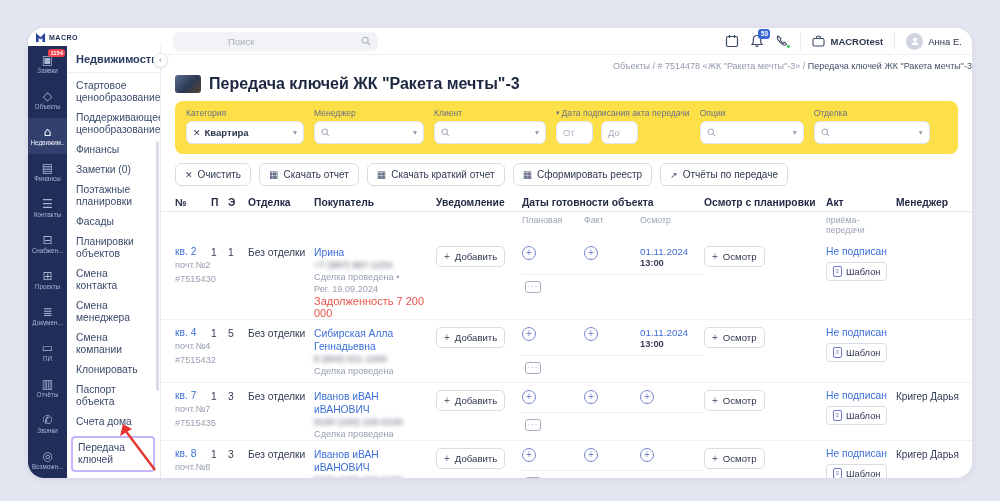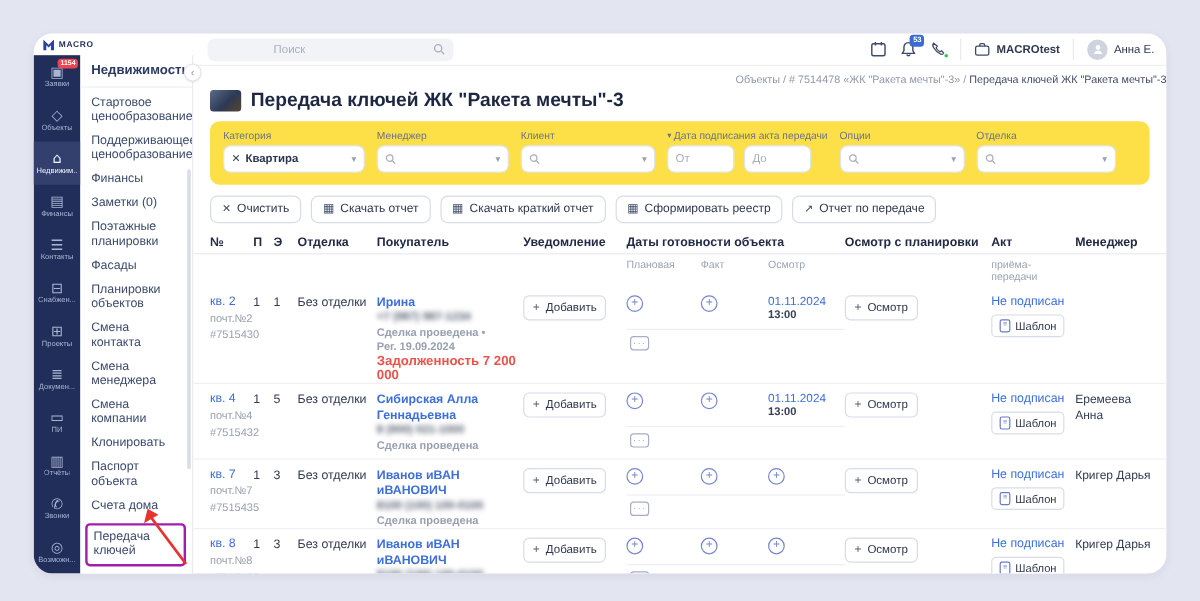--- a/index.html
+++ b/index.html
@@ -20,21 +20,21 @@
   .rail-item .lb { font-size:6.3px; line-height:7px; white-space:nowrap; max-width:37px; overflow:hidden; }
   .rail-item.active { background:#33406e; color:#eef1fa; }
   .rail-badge { position:absolute; top:3px; right:2px; background:#ef4450; color:#fff; font-size:5.8px; line-height:8px; padding:0 2px; border-radius:3px; font-weight:700; }
 
   .menu { width:94px; border-right:1px solid #e9ebf1; position:relative; display:flex; flex-direction:column; background:#fff; }
   .menu::after { content:""; position:absolute; right:1px; top:95px; width:3px; height:250px; background:#d9dde8; border-radius:2px; }
   .menu-header { padding:7px 9px 7px; font-size:11px; font-weight:700; color:#2b3a60; border-bottom:1px solid #edeff4; }
   .menu-items { padding:7px 9px; font-size:10.3px; line-height:12px; color:#3a4a6b; overflow:hidden; }
   .mi { margin-bottom:8px; cursor:pointer; }
   .mi.gap { margin-top:2px; }
-  .mi.redbox { border:2px solid #a21caf; border-radius:4px; margin-left:-5px; margin-right:-4px; padding:4px 3px 4px 5px; }
+  .mi.redbox { border:2px solid #c4b5fd; border-radius:4px; margin-left:-5px; margin-right:-4px; padding:4px 3px 4px 5px; }
   .menu-arrow { position:absolute; left:0; bottom:0; width:94px; height:120px; pointer-events:none; z-index:5; }
 
   
   .content { flex:1; display:flex; flex-direction:column; min-width:0; position:relative; }
   .collapse-btn { position:absolute; left:-8px; top:25px; width:15px; height:15px; border-radius:50%; background:#fff; border:1px solid #e2e5ee; color:#8a92a6; font-size:9px; line-height:13px; text-align:center; z-index:6; cursor:pointer; box-shadow:0 1px 2px rgba(0,0,0,.07); }
 
   .topbar { height:27px; border-bottom:1px solid #eef0f4; display:flex; align-items:center; padding:0 10px 0 12px; flex-shrink:0; }
   .search-box { width:205px; height:19px; background:#f2f3f7; border-radius:6px; display:flex; align-items:center; padding:0 7px; font-size:9.5px; color:#a9aebc; }
   .search-box .ph { flex:1;margin-left:48px; }
   .tb-right { margin-left:auto; display:flex; align-items:center; gap:11px; }
@@ -51,41 +51,41 @@
   .title-row { padding:4px 14px 8px; display:flex; align-items:center; gap:8px; }
   .thumb { width:26px; height:18px; border-radius:3px; background:linear-gradient(135deg,#5b6b8c 0%,#2c3a55 55%,#57452f 100%); flex-shrink:0; }
   .page-title { font-size:16px; font-weight:700; color:#1d2742; }
 
   .filter-panel { margin:0 14px; background:#fde047; border-radius:8px; padding:7px 11px 10px; display:flex; gap:10px; flex-shrink:0; }
   .f { display:flex; flex-direction:column; gap:3px; }
   .f-label { font-size:8.6px; color:#6b7387; display:flex; gap:2px; align-items:center; }
   .f-ctl { height:23px; background:#fff; border:1px solid #dfe3ec; border-radius:6px; display:flex; align-items:center; padding:0 6px; gap:4px; font-size:9.5px; color:#2c3550; }
   .f-ctl .caret { margin-left:auto; color:#9aa1b2; font-size:8px; }
   .chip-x { color:#3a4358; font-size:9px; }
-  .f-ctl.w118{width:118px}.f-ctl.w110{width:110px}.f-ctl.w112{width:112px}.f-ctl.w104{width:104px}.f-ctl.w116{width:116px}.f-ctl.w56{width:56px; color:#a9aebc;}
+  .f-ctl.w118{width:118px}.f-ctl.w110{width:110px}.f-ctl.w112{width:112px}.f-ctl.w104{width:104px}.f-ctl.w116{width:116px}.f-ctl.w56{width:37px; color:#a9aebc;}
   .date-pair { display:flex; gap:8px; }
 
   .actions-row { padding:9px 14px 7px; display:flex; gap:8px; flex-shrink:0; }
   .btn { display:inline-flex; align-items:center; gap:5px; height:23px; border:1px solid #d8dce6; border-radius:6px; background:#fff; padding:0 9px; font-size:10px; color:#2f3850; font-family:inherit; cursor:pointer; white-space:nowrap; }
   .btn .bi { color:#3e4a66; font-size:9px; }
   .btn .xls { color:#44506e; font-size:10px; }
 
   
   :root { --cols:36px 17px 20px 66px 122px 86px 62px 56px 64px 122px 70px 1fr; }
   .thead { display:grid; grid-template-columns:var(--cols); padding:4px 10px 3px 14px; font-size:10.3px; font-weight:700; color:#222b45; border-bottom:1px solid #e8eaf0; flex-shrink:0; }
   .thead .span3 { grid-column:7 / span 3; }
   .tsub { display:grid; grid-template-columns:var(--cols); padding:3px 10px 4px 14px; font-size:8.8px; color:#9aa3b5; flex-shrink:0; }
   .tsub .c7{grid-column:7}.tsub .c8{grid-column:8}.tsub .c9{grid-column:9}.tsub .c11{grid-column:11}
   .tbody { flex:1; overflow:hidden; }
   .trow { display:grid; grid-template-columns:var(--cols); padding:7px 10px 0 14px; border-top:1px solid #eef0f3; font-size:10.3px; color:#323b52; }
   .trow:first-child { border-top:none; }
   a.lnk { color:#3d6fd7; text-decoration:none; cursor:pointer; }
   .sub { font-size:9.2px; color:#98a0b0; line-height:12px; }
   .num .sub { margin-top:2px; }
-  .buyer { line-height:13px; padding-right:6px;font-weight:bold; }
+  .buyer { line-height:13px; padding-right:6px; }
   .phone { font-size:9.5px; color:#5a6374; filter:blur(2px); line-height:12px; }
   .debt { font-size:11px; color:#e8544a; line-height:12px; }
   .btn.sm { height:21px; padding:0 7px; font-size:9.6px; border-radius:5px; }
   .btn.sm .bi { font-size:10px; color:#566077; }
   .dates { grid-column:7 / span 3; }
   .db-top { display:grid; grid-template-columns:62px 56px 64px; align-items:start; min-height:24px; }
   .pc { width:14px; height:14px; border:1.2px solid #7586cf; border-radius:50%; color:#7586cf; font-size:10px; line-height:12px; text-align:center; display:inline-block; cursor:pointer; }
   .dt a { display:block; font-size:9.8px; }
   .dt .tm { font-size:9.3px; color:#39415a; font-weight:700; margin-top:6px; }
   .db-div { border-top:1px solid #eceef2; margin:4px 0 5px; }
@@ -331,21 +331,21 @@
       <button class="btn">
             <span class="xls">▦</span>
             <span>Скачать краткий отчет</span>
           </button>
       <button class="btn">
             <span class="xls">▦</span>
             <span>Сформировать реестр</span>
           </button>
       <button class="btn">
             <span class="bi">↗</span>
-            <span>Отчет по передаче</span>
+            <span>Отчёты по передаче</span>
           </button>
     </div>
 
     <div class="thead">
       <div>№</div>
       <div>П</div>
       <div>Э</div>
       <div>Отделка</div>
       <div>Покупатель</div>
       <div>Уведомление</div>
@@ -424,21 +424,20 @@
         </div>
         <div><button class="btn sm">
                 <span class="bi">+</span>
                 <span>Осмотр</span>
               </button></div>
         <div class="act"><a class="lnk">Не подписан</a><br>
           <button class="btn xs">
                 <span class="wdoc">≡</span>
                 <span>Шаблон</span>
               </button></div>
-        <div class="mgr">Еремеева Анна</div>
       </div>
 
       <div class="trow" style="min-height:51px">
         <div class="num"><a class="lnk">кв. 7</a>
           <div class="sub">почт.№7</div>
           <div class="sub">#7515435</div></div>
         <div class="vtop">1</div>
         <div class="vtop">3</div>
         <div class="vtop">Без отделки</div>
         <div class="buyer"><a class="lnk">Иванов иВАН иВАНОВИЧ</a>

